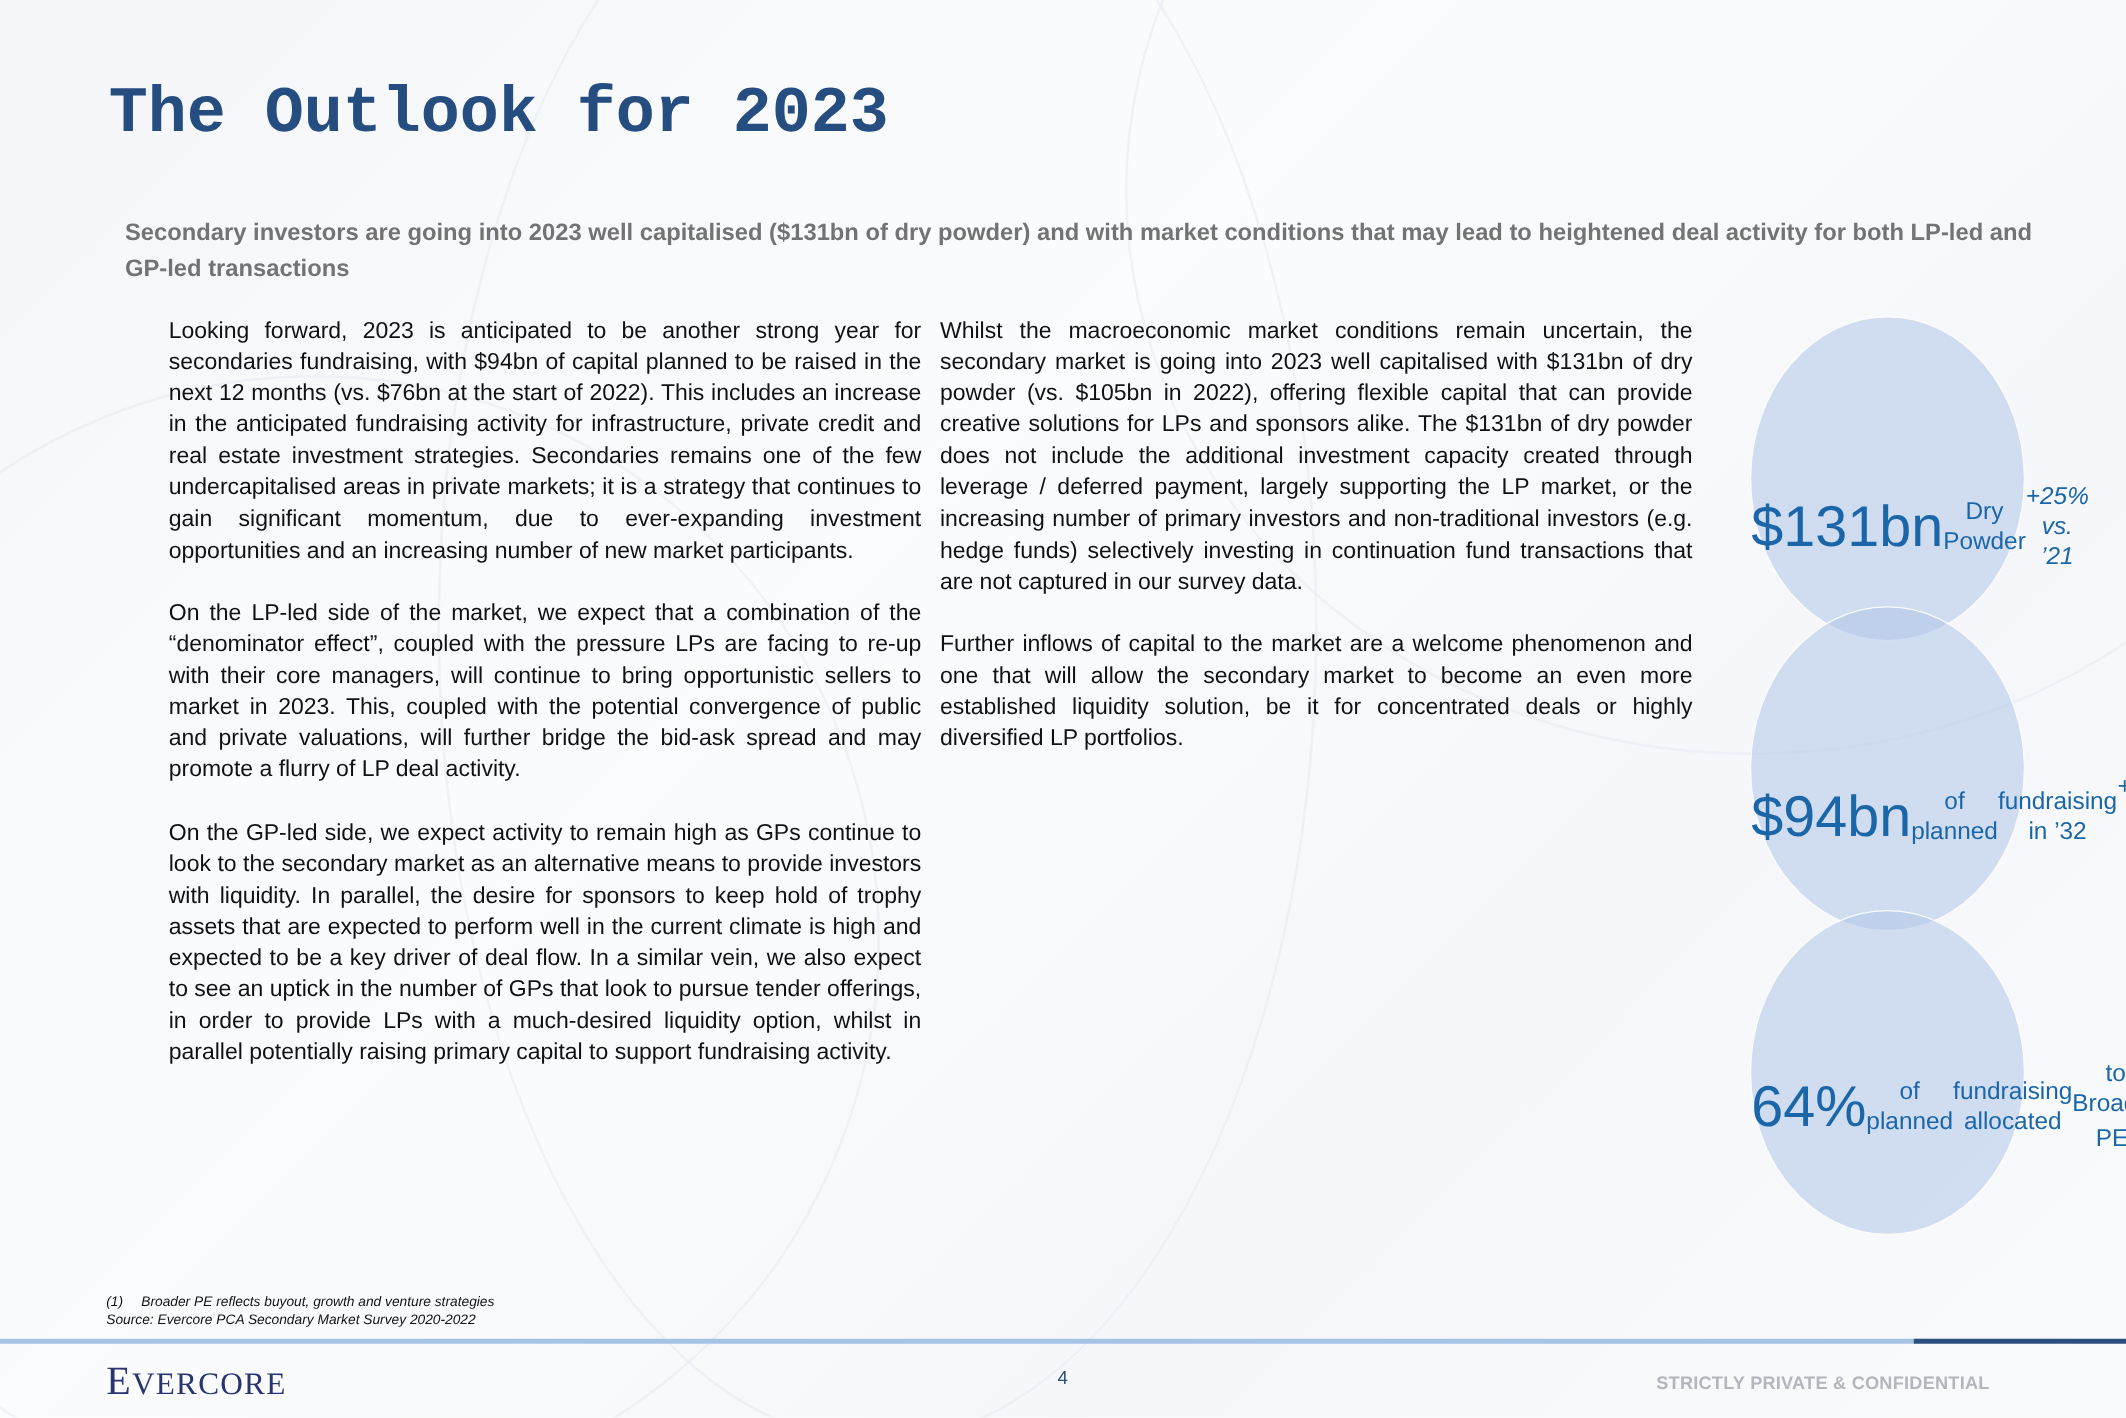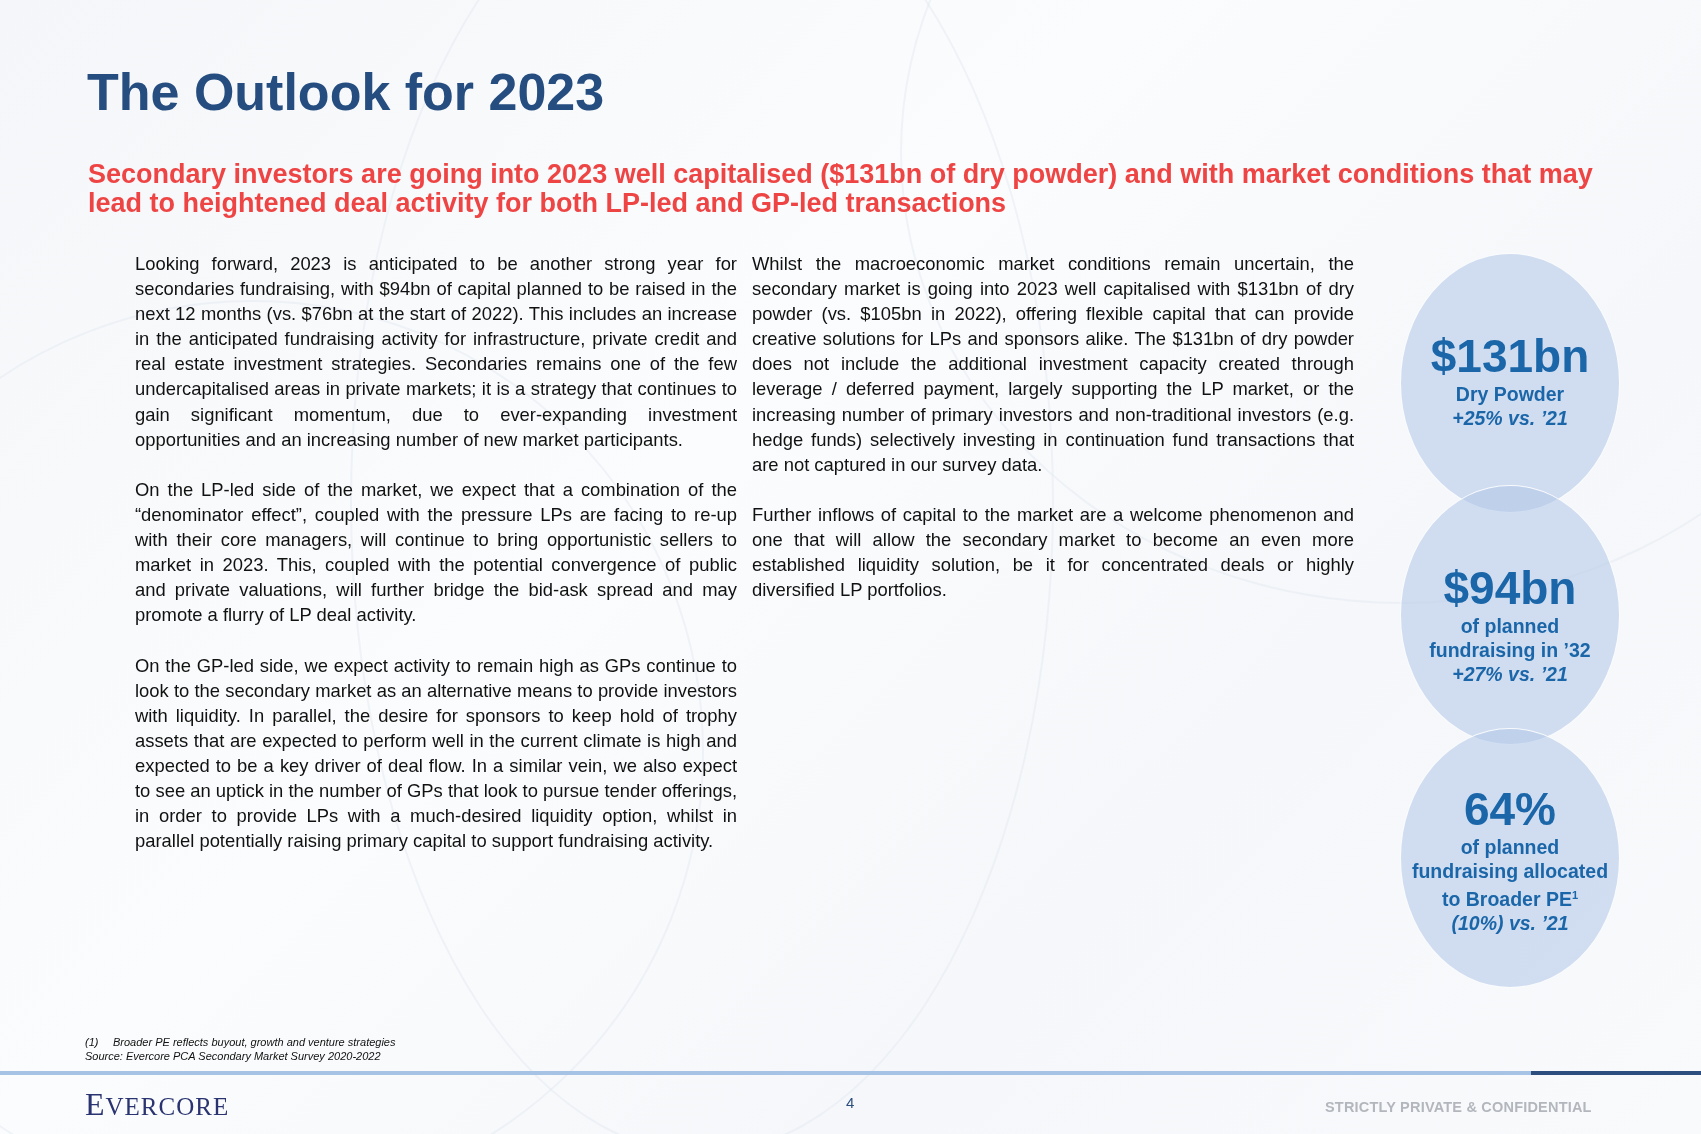--- a/index.html
+++ b/index.html
@@ -10,45 +10,45 @@
       color: #000;
     }
     .bg-swirl {
       position: absolute; border-radius: 50%;
       border: 2px solid rgba(230,235,242,0.55);
       pointer-events: none;
     }
     .title {
       position: absolute; left: 87px; top: 62px;
       font-size: 52px; font-weight: bold; color: #254d80;
-      letter-spacing: 0px; margin: 0;
+      letter-spacing: 0px; margin: 0; font-family: Liberation Mono, monospace;
     }
     .subtitle {
       position: absolute; left: 88px; top: 160px; width: 1540px;
-      font-size: 27px; font-weight: bold; color: #ef4444; line-height: 29px;
-      margin: 0;
+      font-size: 19px; font-weight: bold; color: #737373; line-height: 29px;
+      margin: 12px;
     }
     .col {
       position: absolute; top: 251px; width: 602px;
       font-size: 18.4px; line-height: 25.1px; text-align: justify;
       color: #111;
       margin-left: 48px;
     }
     .col p { margin: 0 0 25.1px 0; }
     .col-left { left: 87px; }
     .col-right { left: 704px; }
 
     .bubble {
       position: absolute; left: 1400px; width: 220px; height: 260px;
       border-radius: 50%;
       background: rgba(176, 198, 232, 0.55);
       border: 1.5px solid rgba(255,255,255,0.9);
       box-sizing: border-box;
-      display: flex; flex-direction: column; align-items: center; justify-content: flex-start;
-      text-align: center; color: #1a66a8; font-weight: bold;
+      display: flex; flex-direction: row; align-items: center; justify-content: flex-start;
+      text-align: center; color: #1a66a8;
     }
     .b1 { top: 253px; padding-top: 76px; }
     .b2 { top: 485px; padding-top: 76px; }
     .b3 { top: 728px; padding-top: 54px; }
     .big { font-size: 46px; line-height: 52px; }
     .sub { font-size: 19.5px; line-height: 24px; }
     .sub.it { font-style: italic; }
     sup { font-size: 11px; vertical-align: 7px; }
 
     .footnote {

